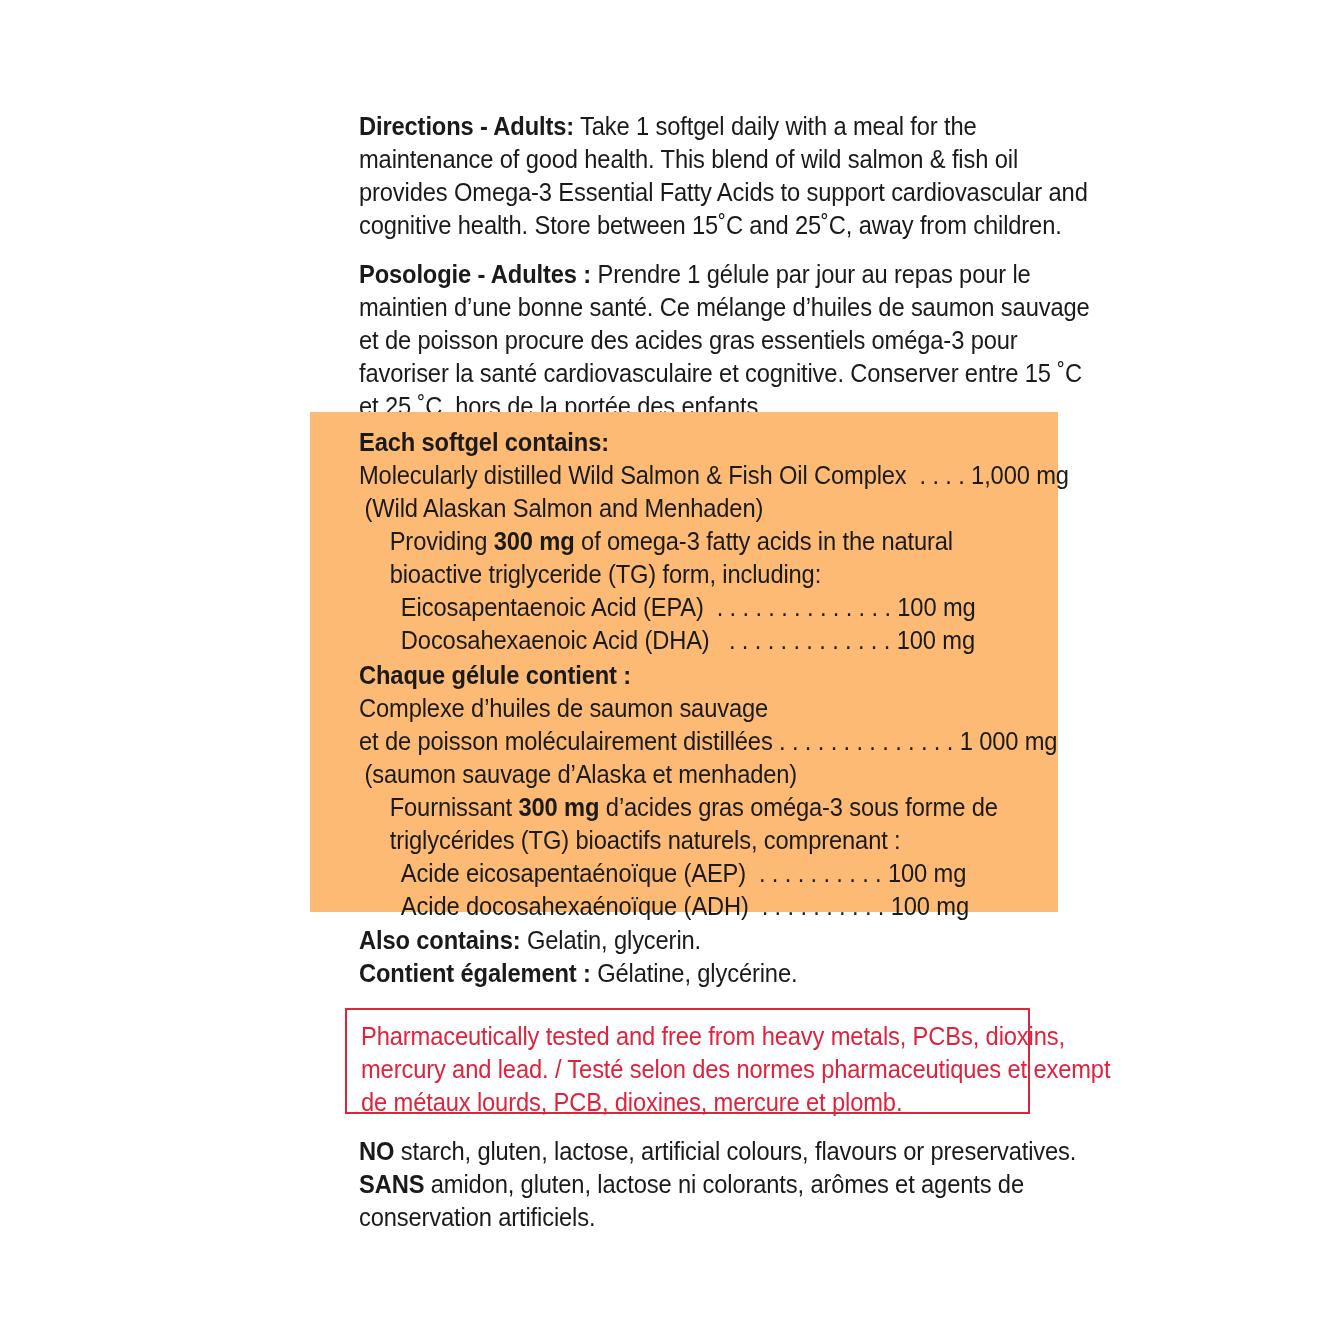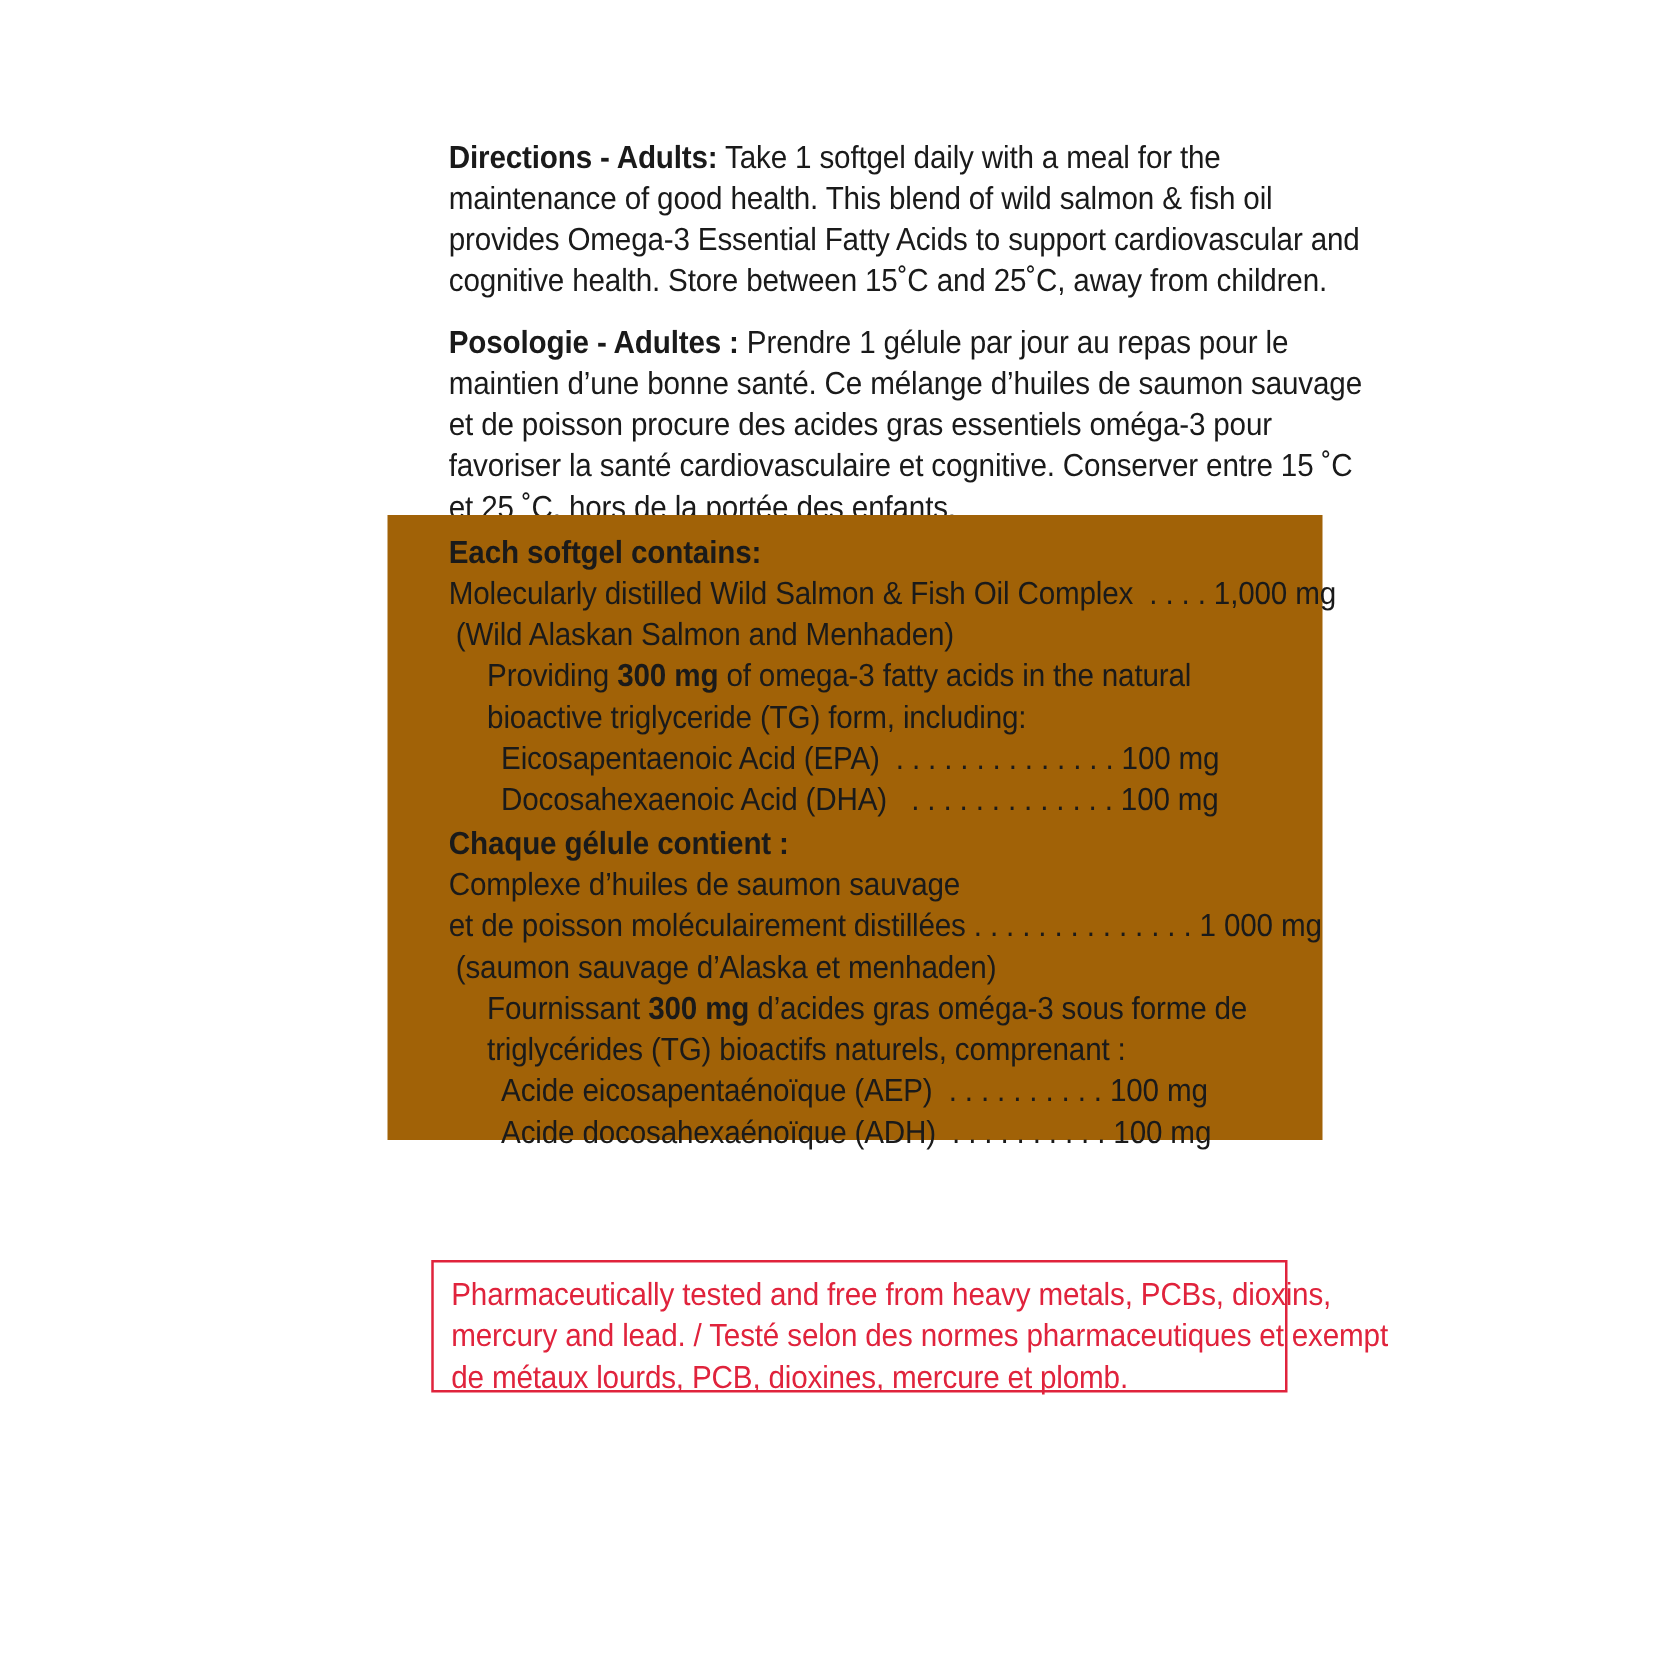--- a/index.html
+++ b/index.html
@@ -122,21 +122,21 @@
   </div>
 
   <div class="block" id="directions-fr">
     <div class="line"><b>Posologie - Adultes :</b><span> Prendre 1 gélule par jour au repas pour le</span></div>
     <div class="line">maintien d’une bonne santé. Ce mélange d’huiles de saumon sauvage</div>
     <div class="line">et de poisson procure des acides gras essentiels oméga-3 pour</div>
     <div class="line">favoriser la santé cardiovasculaire et cognitive. Conserver entre 15 ˚C</div>
     <div class="line">et 25 ˚C, hors de la portée des enfants.</div>
   </div>
 
-  <div id="ingredients-panel" style="background: #a16207;">
+  <div id="ingredients-panel" style="background: #fdba74;">
     <div id="ingredients-inner">
 
       <div class="line heading">Each softgel contains:</div>
       <div class="line"><span>Molecularly distilled Wild Salmon &amp; Fish Oil Complex</span><span>  . . . .</span><span> 1,000 mg</span></div>
       <div class="line ind1">(Wild Alaskan Salmon and Menhaden)</div>
       <div class="line ind2"><span>Providing </span><b>300 mg</b><span> of omega-3 fatty acids in the natural</span></div>
       <div class="line ind2">bioactive triglyceride (TG) form, including:</div>
       <div class="line ind3"><span>Eicosapentaenoic Acid (EPA)</span><span>  . . . . . . . . . . . . . .</span><span> 100 mg</span></div>
       <div class="line ind3"><span>Docosahexaenoic Acid (DHA)</span><span>   . . . . . . . . . . . . .</span><span> 100 mg</span></div>
 
@@ -147,23 +147,32 @@
       <div class="line"><span>et de poisson moléculairement distillées</span><span> . . . . . . . . . . . . . .</span><span> 1 000 mg</span></div>
       <div class="line ind1">(saumon sauvage d’Alaska et menhaden)</div>
       <div class="line ind2"><span>Fournissant </span><b>300 mg</b><span> d’acides gras oméga-3 sous forme de</span></div>
       <div class="line ind2">triglycérides (TG) bioactifs naturels, comprenant :</div>
       <div class="line ind3"><span>Acide eicosapentaénoïque (AEP)</span><span>  . . . . . . . . . .</span><span> 100 mg</span></div>
       <div class="line ind3"><span>Acide docosahexaénoïque (ADH)</span><span>  . . . . . . . . . .</span><span> 100 mg</span></div>
 
     </div>
   </div>
 
+  <div class="block" id="also-contains">
+    <div class="line"><b>Also contains:</b><span> Gelatin, glycerin.</span></div>
+    <div class="line"><b>Contient également :</b><span> Gélatine, glycérine.</span></div>
+  </div>
 
   <div id="tested-box" style="border-color: rgb(224, 35, 60); text-decoration: underline;">
     <div id="tested-inner">
       <div class="line" style="color: rgb(224, 35, 60);">Pharmaceutically tested and free from heavy metals, PCBs, dioxins,</div>
       <div class="line" style="color: rgb(224, 35, 60);">mercury and lead. / Testé selon des normes pharmaceutiques et exempt</div>
       <div class="line" style="color: rgb(224, 35, 60);">de métaux lourds, PCB, dioxines, mercure et plomb.</div>
     </div>
   </div>
 
+  <div class="block" id="free-from">
+    <div class="line"><b>NO</b><span> starch, gluten, lactose, artificial colours, flavours or preservatives.</span></div>
+    <div class="line"><b>SANS</b><span> amidon, gluten, lactose ni colorants, arômes et agents de</span></div>
+    <div class="line">conservation artificiels.</div>
+  </div>
 
 </div>
 
 </body></html>

